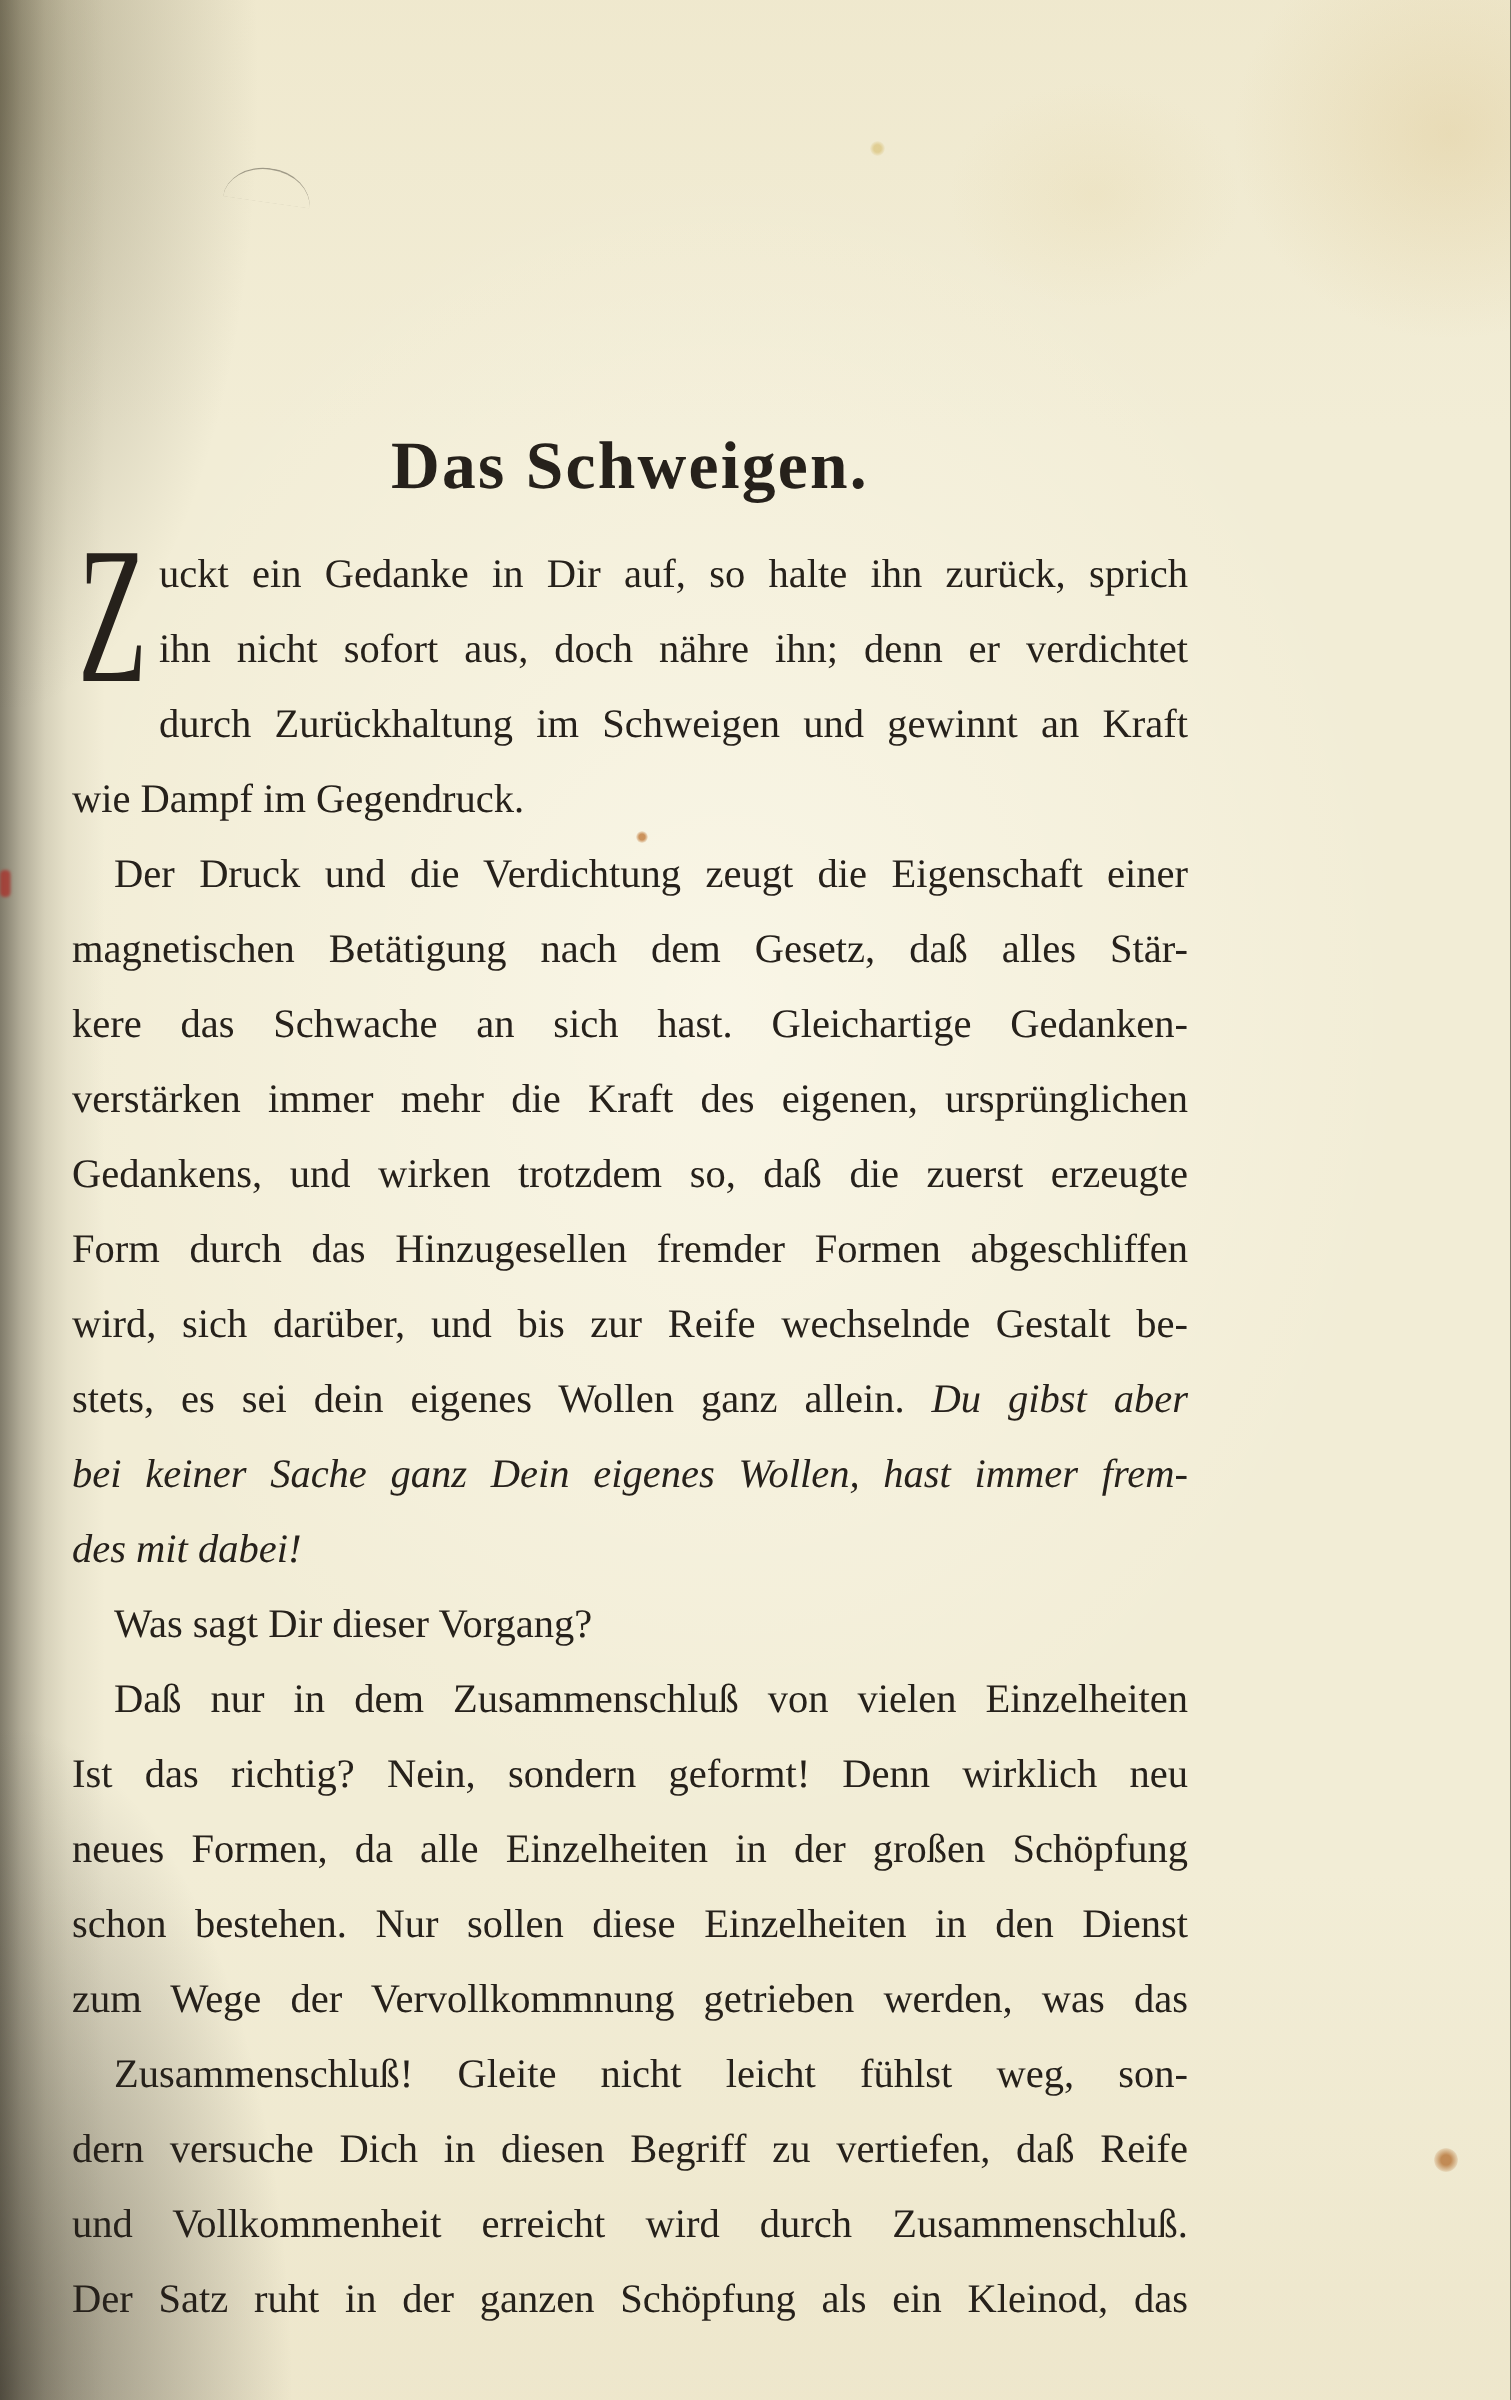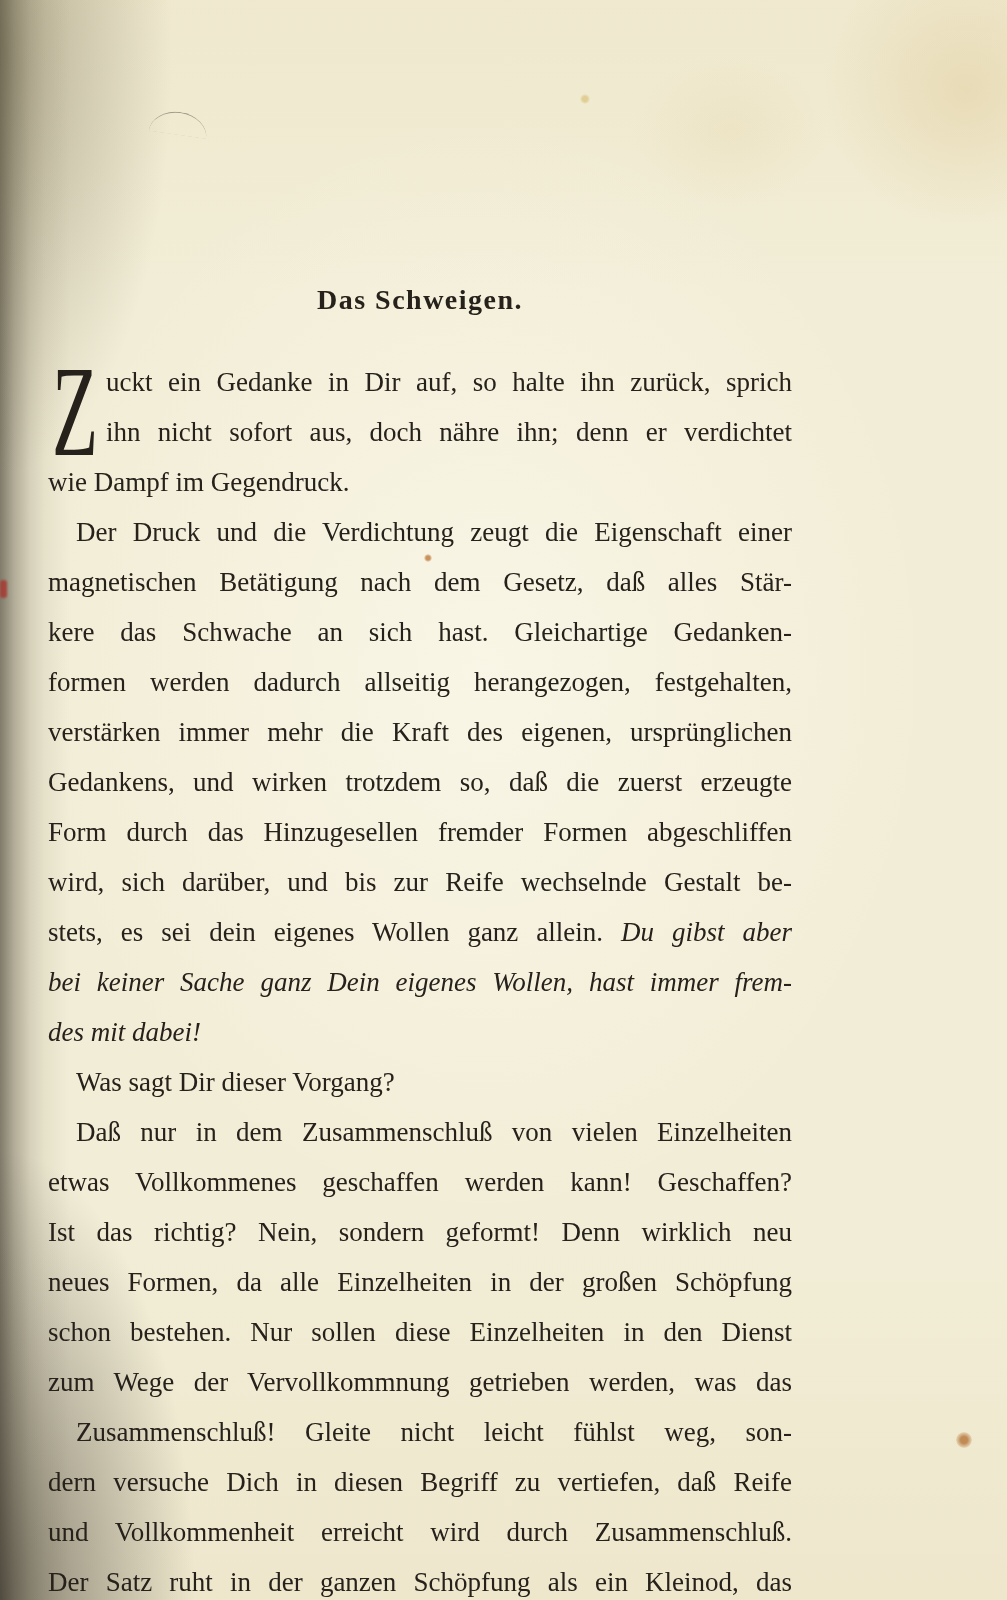--- a/index.html
+++ b/index.html
@@ -63,21 +63,21 @@
     transform:rotate(8deg);
   }
 
   
   .textblock{
     position:absolute;left:48px;top:0;width:744px;height:1600px;
   }
   .title{
     position:absolute;top:284px;left:0;width:100%;
     text-align:center;
-    font-size:28px;font-weight:bold;
+    font-size:45px;font-weight:bold;
     letter-spacing:1.5px;
     white-space:nowrap;
   }
   .bodytext{
     position:absolute;top:349px;left:0;width:744px;
     font-size:27px;
   }
   .para{position:relative;}
   .line{
     display:block;height:33px;line-height:33px;
@@ -117,44 +117,43 @@
 
   <div class="textblock">
     <div class="title">Das Schweigen.</div>
 
     <div class="bodytext">
 
       <div class="para">
         <span class="dropcap">Z</span>
         <div class="line j dc-ind">uckt ein Gedanke in Dir auf, so halte ihn zurück, sprich</div>
         <div class="line j dc-ind">ihn nicht sofort aus, doch nähre ihn; denn er verdichtet</div>
+        <div class="line j dc-ind">durch Zurückhaltung im Schweigen und gewinnt an Kraft</div>
         <div class="line short">wie Dampf im Gegendruck.</div>
       </div>
 
       <div class="para">
         <div class="line j ind">Der Druck und die Verdichtung zeugt die Eigenschaft einer</div>
         <div class="line j">magnetischen Betätigung nach dem Gesetz, daß alles Stär-</div>
         <div class="line j">kere das Schwache an sich hast. Gleichartige Gedanken-</div>
-        <div class="line j">formen werden dadurch allseitig herangezogen, festgehalten,</div>
         <div class="line j">verstärken immer mehr die Kraft des eigenen, ursprünglichen</div>
         <div class="line j">Gedankens, und wirken trotzdem so, daß die zuerst erzeugte</div>
         <div class="line j">Form durch das Hinzugesellen fremder Formen abgeschliffen</div>
         <div class="line j">wird, sich darüber, und bis zur Reife wechselnde Gestalt be-</div>
         <div class="line j"><span>stets, es sei dein eigenes Wollen ganz allein. </span><span class="italic">Du gibst aber</span></div>
         <div class="line j italic">bei keiner Sache ganz Dein eigenes Wollen, hast immer frem-</div>
         <div class="line short italic">des mit dabei!</div>
       </div>
 
       <div class="para">
         <div class="line short ind">Was sagt Dir dieser Vorgang?</div>
       </div>
 
       <div class="para">
         <div class="line j ind">Daß nur in dem Zusammenschluß von vielen Einzelheiten</div>
-        <div class="line j">etwas Vollkommenes geschaffen werden kann! Geschaffen?</div>
         <div class="line j">Ist das richtig? Nein, sondern geformt! Denn wirklich neu</div>
         <div class="line j">neues Formen, da alle Einzelheiten in der großen Schöpfung</div>
         <div class="line j">schon bestehen. Nur sollen diese Einzelheiten in den Dienst</div>
         <div class="line j">zum Wege der Vervollkommnung getrieben werden, was das</div>
       </div>
 
       <div class="para para-gap">
         <div class="line j ind">Zusammenschluß! Gleite nicht leicht fühlst weg, son-</div>
         <div class="line j">dern versuche Dich in diesen Begriff zu vertiefen, daß Reife</div>
         <div class="line j">und Vollkommenheit erreicht wird durch Zusammenschluß.</div>

